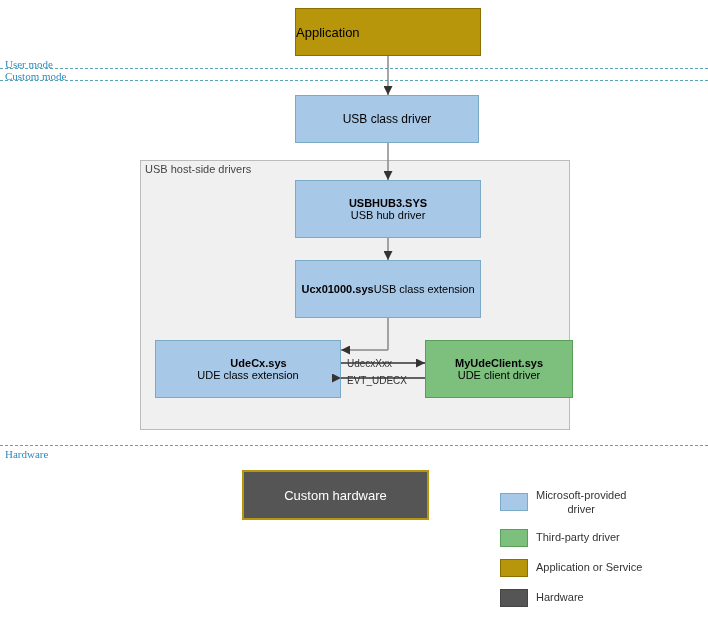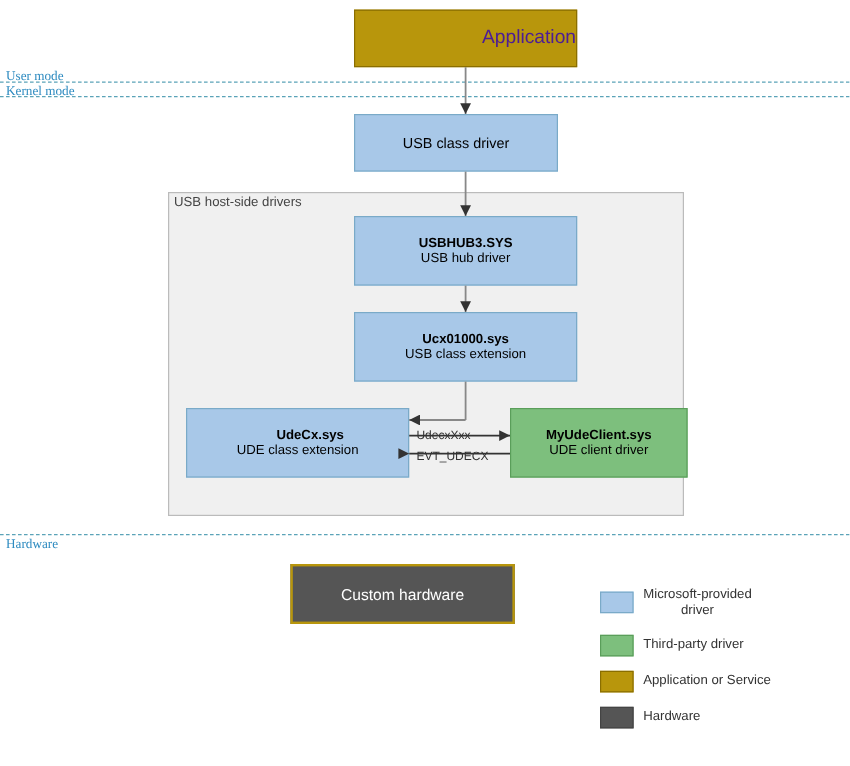--- a/index.html
+++ b/index.html
@@ -22,23 +22,23 @@
     .app-box {
       position: absolute;
       top: 8px;
       left: 295px;
       width: 186px;
       height: 48px;
       background: #b8960c;
       border: 1.5px solid #8a6e00;
       display: flex;
       align-items: center;
-      justify-content: flex-end;
-      color: #4c1d95;
-      font-size: 16px;
+      justify-content: flex-start;
+      color: #000000;
+      font-size: 13px;
     }
 
     
     .dashed-line {
       position: absolute;
       left: 0;
       right: 0;
       border-top: 1.5px dashed #5ba3b8;
     }
     .user-mode-line { top: 68px; }
@@ -51,21 +51,21 @@
       font-family: Liberation Serif, serif;
     }
     .user-mode-label { top: 58px; left: 5px; }
     .kernel-mode-label { top: 70px; left: 5px; }
 
     
     .usb-class-driver-box {
       position: absolute;
       top: 95px;
       left: 295px;
-      width: 170px;
+      width: 184px;
       height: 48px;
       background: #a8c8e8;
       border: 1.5px solid #7aaac8;
       display: flex;
       align-items: center;
       justify-content: center;
       color: #000;
       font-size: 12px;
     }
 
@@ -108,21 +108,20 @@
     
     .ucx-box {
       position: absolute;
       top: 260px;
       left: 295px;
       width: 186px;
       height: 58px;
       background: #a8c8e8;
       border: 1.5px solid #7aaac8;
       display: flex;
-      flex-direction: column;
       align-items: center;
       justify-content: center;
       color: #000;
     }
     .ucx-box .title { font-size: 11px; font-weight: bold; }
     .ucx-box .subtitle { font-size: 11px; }
 
     
     .udecx-box {
       position: absolute;
@@ -237,21 +236,21 @@
 <body>
 
 <div class="diagram">
 
   <div class="app-box">
     <span>Application</span>
   </div>
 
   <div class="line-label user-mode-label">User mode</div>
 
-  <div class="line-label kernel-mode-label">Kernel mode</div>
+  <div class="line-label kernel-mode-label">Custom mode</div>
 
   <div class="dashed-line user-mode-line"></div>
   <div class="dashed-line kernel-mode-line"></div>
 
   <div class="usb-class-driver-box">
     <span>USB class driver</span>
   </div>
 
   <div class="usb-host-container"></div>
   <div class="usb-host-label">USB host-side drivers</div>

